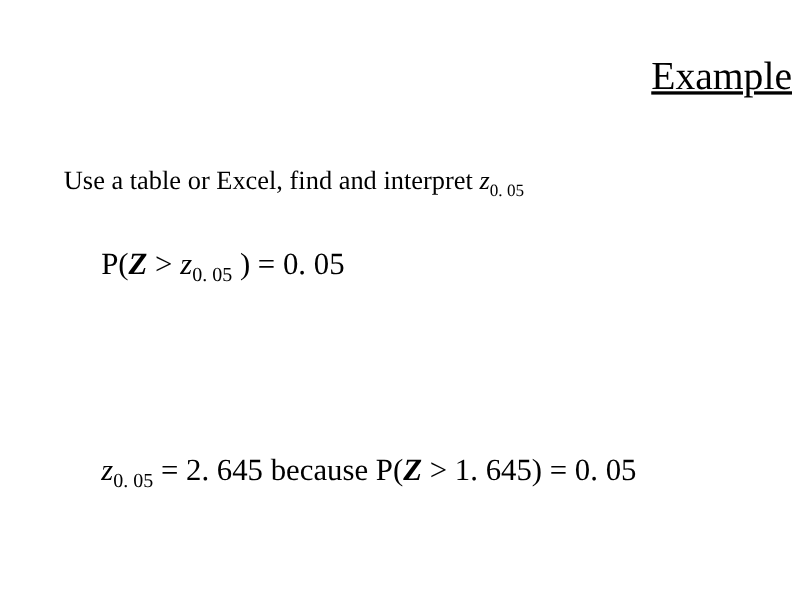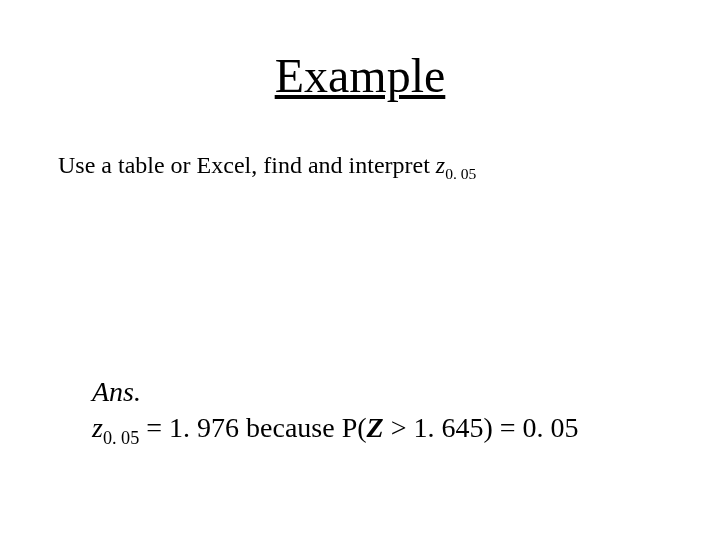--- a/index.html
+++ b/index.html
@@ -15,22 +15,22 @@
     position: relative;
     width: 720px;
     height: 540px;
     box-sizing: border-box;
   }
   .title {
     position: absolute;
     top: 48px;
     left: 0;
     width: 720px;
-    text-align: center;
-    font-size: 48px;
+    text-align: right;
+    font-size: 36px;
     text-decoration: underline;
   }
   .line1 {
     position: absolute;
     top: 152px;
     left: 58px;
     font-size: 24px;
   }
   .line2 {
     position: absolute;
@@ -59,20 +59,22 @@
 <body>
 
 <div class="slide">
 
   <div class="title">Example</div>
 
   <div class="line1">
     <span>Use a table or Excel, find and interpret </span><span class="ital">z</span><sub>0. 05</sub>
   </div>
 
+  <div class="line2">
+    <span>P(</span><span class="bold-ital">Z</span><span> &gt; </span><span class="ital">z</span><sub>0. 05</sub><span> ) = 0. 05</span>
+  </div>
 
-  <div class="ans-label">Ans.</div>
 
   <div class="ans-line">
-    <span class="ital">z</span><sub>0. 05</sub><span> = 1. 976  because  P(</span><span class="bold-ital">Z</span><span> &gt; 1. 645) = 0. 05</span>
+    <span class="ital">z</span><sub>0. 05</sub><span> = 2. 645  because  P(</span><span class="bold-ital">Z</span><span> &gt; 1. 645) = 0. 05</span>
   </div>
 
 </div>
 
 </body></html>

